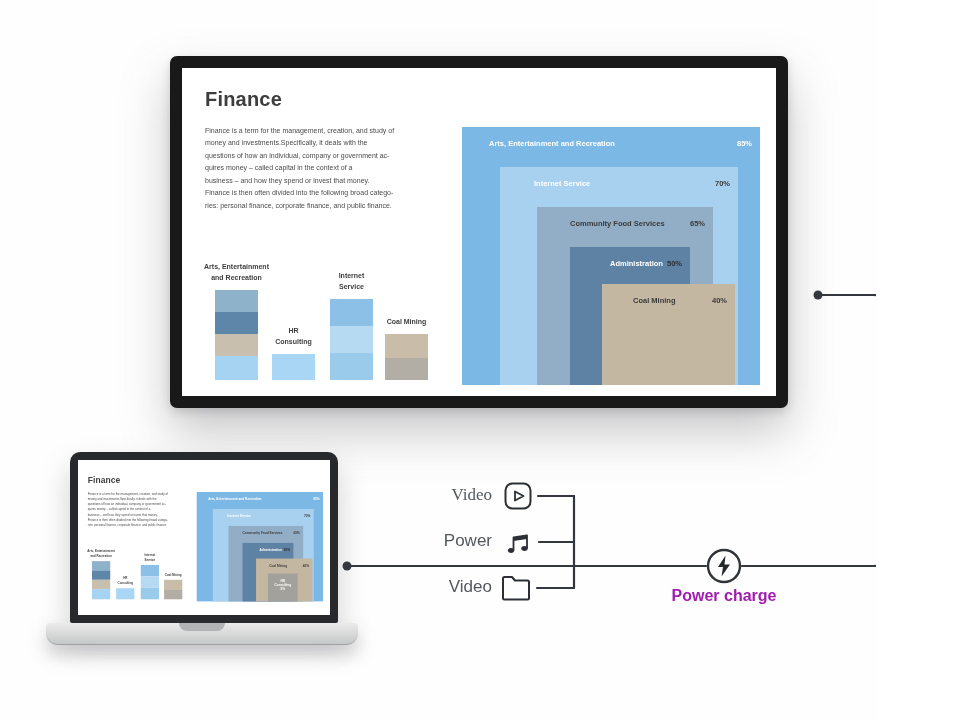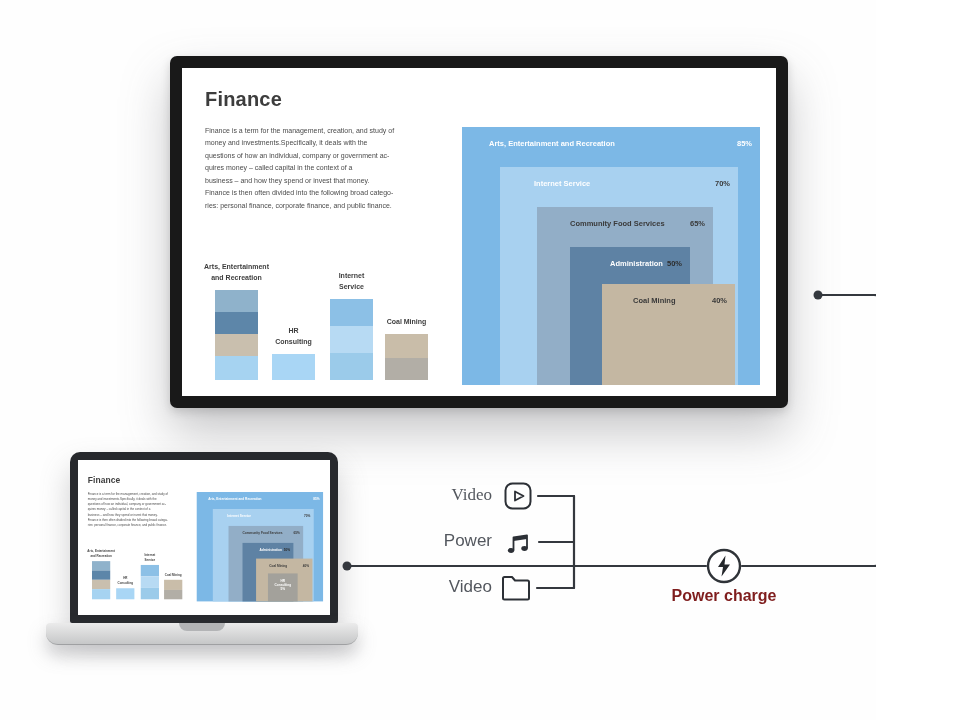--- a/index.html
+++ b/index.html
@@ -70,21 +70,21 @@
   .wires { position:absolute; left:0; top:0; pointer-events:none; }
   .io-label { position:absolute; left:400px; width:92px; text-align:right; font-size:17px; color:#53575e; }
   .io-video { top:485px;font-family:Liberation Serif, serif; } .io-audio { top:531px; } .io-data { top:577px; }
   .io-icon { position:absolute; }
   .icon-video { left:504px; top:482px; }
   .icon-audio { left:503px; top:527px; }
   .icon-data  { left:501px; top:575px; }
   .power-circle { position:absolute; left:706px; top:548px; }
   .power-label {
     position:absolute; left:644px; top:587px; width:160px; text-align:center;
-    font-size:16px; font-weight:700; color:#7f1d1d;
+    font-size:16px; font-weight:700; color:#a21caf;
   }
 </style>
 </head>
 <body>
 
 <div class="page">
 
   <div class="tv">
     <div class="tv-screen">
       <div class="slide">

